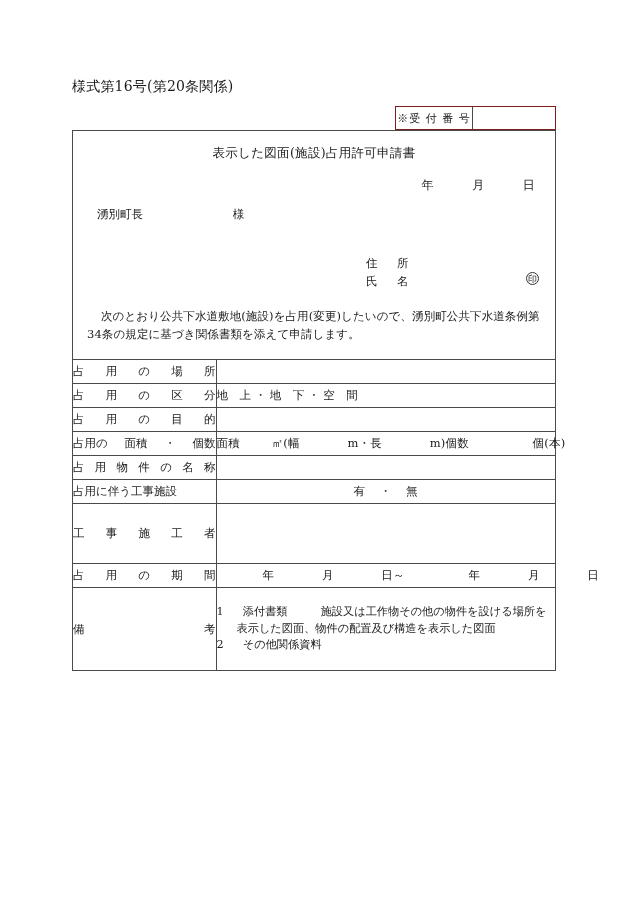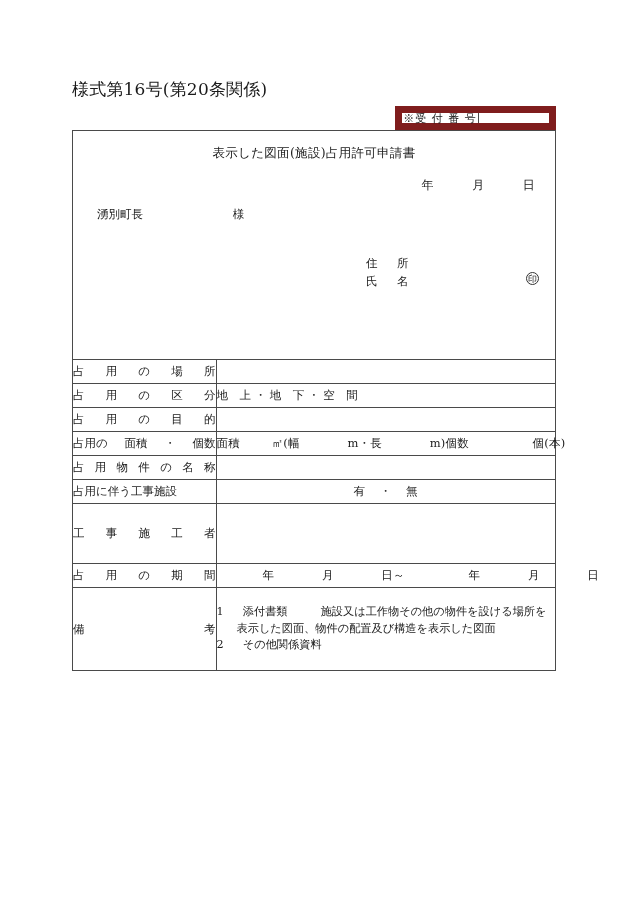--- a/index.html
+++ b/index.html
@@ -21,33 +21,33 @@
     left: 0; top: 0;
     width: 630px;
     height: 915px;
   }
 
   
   .form-no {
     position: absolute;
     left: 72px;
     top: 78px;
-    font-size: 17px;
+    font-size: 14px;
     letter-spacing: 0.2px;
     white-space: nowrap;
   }
 
   
   .receipt-box {
     position: absolute;
     left: 395px;
     top: 106px;
     width: 161px;
     height: 24px;
-    border: 7px solid #7f1d1d;
+    border: 1px solid #7f1d1d;
     box-sizing: border-box;
     display: flex;
   }
   .receipt-label {
     width: 77px;
     border-right: 1px solid #4a4a4a;
     box-sizing: border-box;
     display: flex;
     align-items: center;
     justify-content: center;
@@ -244,20 +244,21 @@
       <div class="applicant">
         <div class="row">
           <span class="lbl">住　所</span>
         </div>
         <div class="row">
           <span class="lbl">氏　名</span>
           <span class="seal">印</span>
         </div>
       </div>
 
+      <div class="body-text">次のとおり公共下水道敷地(施設)を占用(変更)したいので、湧別町公共下水道条例第34条の規定に基づき関係書類を添えて申請します。</div>
     </div>
 
     <table class="form-table">
       <tbody>
 
         <tr class="h24">
           <td class="lbl-cell">
             <span class="lbl-spread">
               <span>占</span>
               <span>用</span>

